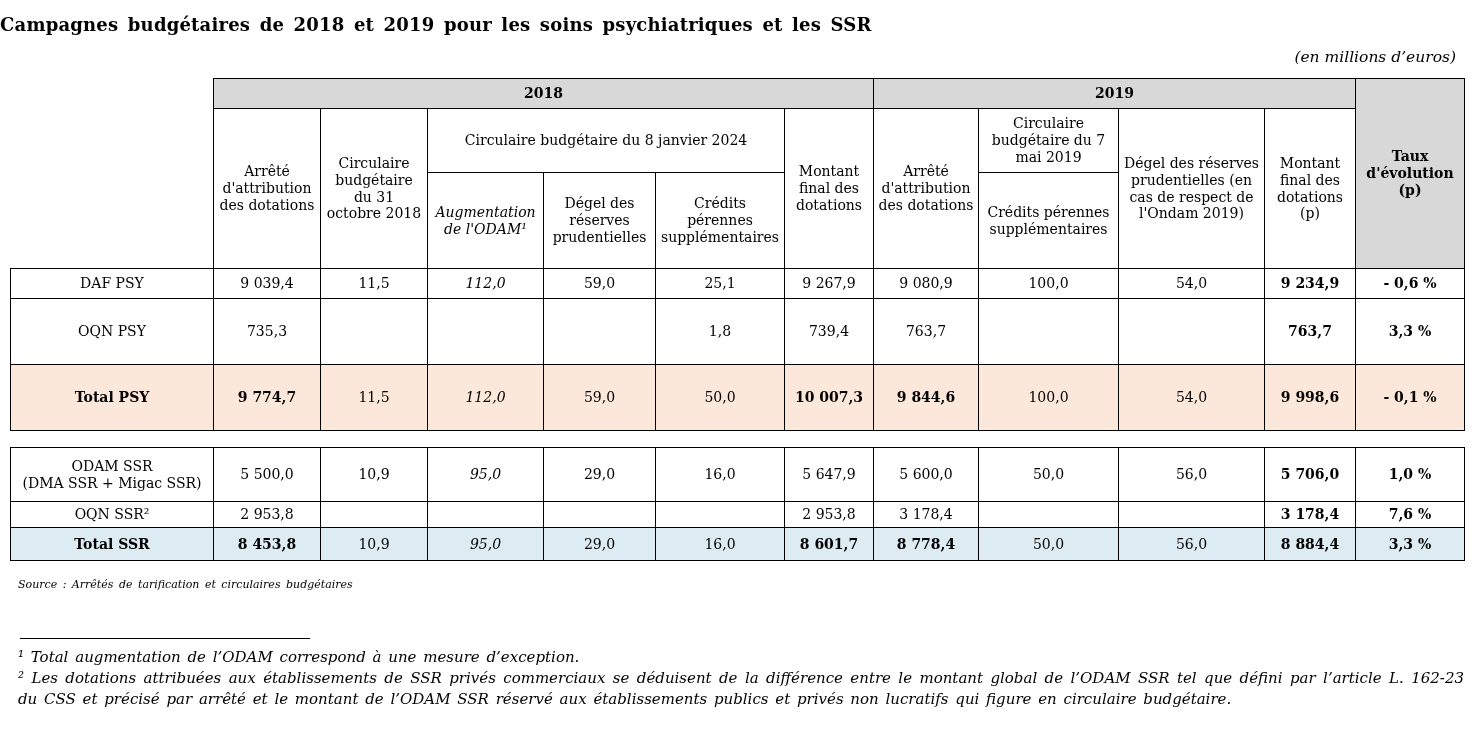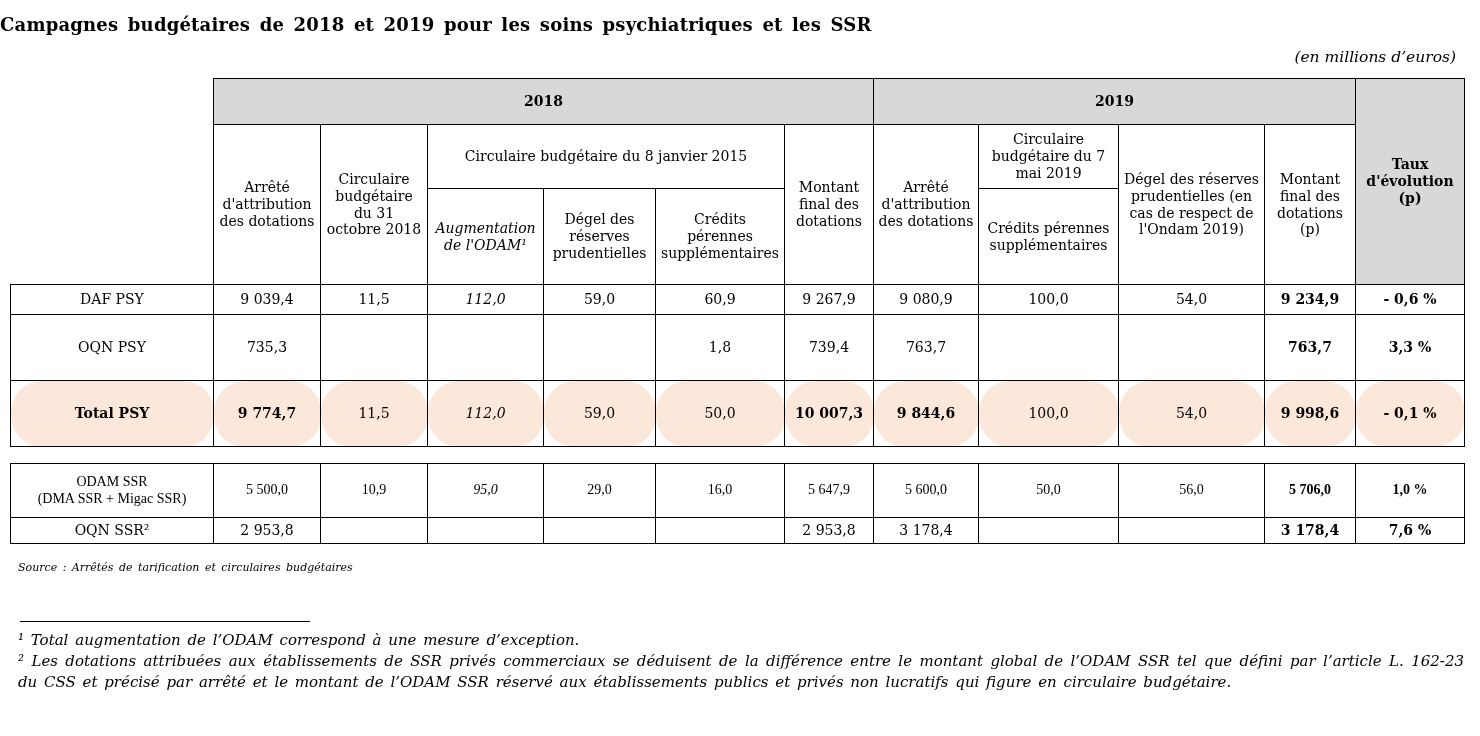--- a/index.html
+++ b/index.html
@@ -27,30 +27,30 @@
   }
   .tbl td.empty{border:none;background:transparent;}
   .gray{background:var(--header-bg,#d8d8d8);}
   .b{font-weight:bold;}
   .i{font-style:italic;}
   .num{white-space:nowrap;}
   .bt2{border-top-width:2px;}
   .bb2{border-bottom-width:2px;}
   .bl2{border-left-width:2px;}
   .br2{border-right-width:2px;}
-  tr.hA{height:46px;}
+  tr.hA{height:30px;}
   tr.hB{height:64px;}
   tr.hC{height:96px;}
   tr.rDaf{height:30px;}
   tr.rOqnPsy{height:66px;}
   tr.rTotPsy{height:66px;}
-  tr.rOdam{height:54px;font-family:Liberation Serif, serif;}
+  tr.rOdam{height:54px;}
   tr.rOqnSsr{height:26px;}
   tr.rTotSsr{height:33px;}
-  tr.total-psy td{background:var(--total-psy-bg,#fce8da);border-radius:31px;}
+  tr.total-psy td{background:var(--total-psy-bg,#fce8da);}
   tr.total-ssr td{background:var(--total-ssr-bg,#ddecf2);}
   .source-line{
     margin:17px 0 0 18px;font-style:italic;font-size:11px;word-spacing:2px;
   }
   .fn-rule{
     width:290px;height:1px;background:#000;margin:47px 0 8px 20px;
   }
   .footnotes{
     margin:0 16px 0 18px;font-style:italic;font-size:15px;line-height:1.4;
     word-spacing:2px;
@@ -81,40 +81,40 @@
   <tbody>
       <tr class="hA">
     <td class="empty" rowspan="3"></td>
     <td class="gray b bt2 bl2 br2" colspan="6">2018</td>
     <td class="gray b bt2" colspan="4">2019</td>
     <td class="gray b bt2 bl2 br2" rowspan="3">Taux d'évolution (p)</td>
   </tr>
   <tr class="hB">
     <td rowspan="2" class="bl2">Arrêté d'attribution des dotations</td>
     <td rowspan="2">Circulaire budgétaire du 31 octobre 2018</td>
-    <td colspan="3">Circulaire budgétaire du 8 janvier 2015</td>
+    <td colspan="3">Circulaire budgétaire du 8 janvier 2024</td>
     <td rowspan="2" class="br2">Montant final des dotations</td>
     <td rowspan="2">Arrêté d'attribution des dotations</td>
     <td>Circulaire budgétaire du 7 mai 2019</td>
     <td rowspan="2">Dégel des réserves prudentielles (en cas de respect de l'Ondam 2019)</td>
     <td rowspan="2">Montant final des dotations (p)</td>
   </tr>
   <tr class="hC">
     <td class="i">Augmentation de l'ODAM¹</td>
     <td>Dégel des réserves prudentielles</td>
     <td>Crédits pérennes supplémentaires</td>
     <td>Crédits pérennes supplémentaires</td>
   </tr>
   <tr class="rDaf">
     <td class="bl2">DAF PSY</td>
     <td class="num">9 039,4</td>
     <td class="num">11,5</td>
     <td class="num i">112,0</td>
     <td class="num">59,0</td>
-    <td class="num">60,9</td>
+    <td class="num">25,1</td>
     <td class="num br2">9 267,9</td>
     <td class="num">9 080,9</td>
     <td class="num">100,0</td>
     <td class="num">54,0</td>
     <td class="num b">9 234,9</td>
     <td class="num b bl2 br2">- 0,6 %</td>
   </tr>
   <tr class="rOqnPsy">
     <td class="bl2">OQN PSY</td>
     <td class="num">735,3</td>
@@ -186,20 +186,34 @@
     <td class="num"></td>
     <td class="num"></td>
     <td class="num"></td>
     <td class="num br2">2 953,8</td>
     <td class="num">3 178,4</td>
     <td class="num"></td>
     <td class="num"></td>
     <td class="num b">3 178,4</td>
     <td class="num b bl2 br2">7,6 %</td>
   </tr>
+  <tr class="rTotSsr total-ssr">
+    <td class="b bl2 bb2">Total SSR</td>
+    <td class="num b bb2">8 453,8</td>
+    <td class="num bb2">10,9</td>
+    <td class="num i bb2">95,0</td>
+    <td class="num bb2">29,0</td>
+    <td class="num bb2">16,0</td>
+    <td class="num b br2 bb2">8 601,7</td>
+    <td class="num b bb2">8 778,4</td>
+    <td class="num bb2">50,0</td>
+    <td class="num bb2">56,0</td>
+    <td class="num b bb2">8 884,4</td>
+    <td class="num b bl2 br2 bb2">3,3 %</td>
+  </tr>
 </tbody>
   </table>
 
 <div class="source-line">Source : Arrêtés de tarification et circulaires budgétaires</div>
 
 <div class="fn-rule"></div>
 <div class="footnotes">
   <p>¹ Total augmentation de l’ODAM correspond à une mesure d’exception.</p>
   <p>² Les dotations attribuées aux établissements de SSR privés commerciaux se déduisent de la différence entre le montant global de l’ODAM SSR tel que défini par l’article L. 162-23 du CSS et précisé par arrêté et le montant de l’ODAM SSR réservé aux établissements publics et privés non lucratifs qui figure en circulaire budgétaire.</p>
 </div>

